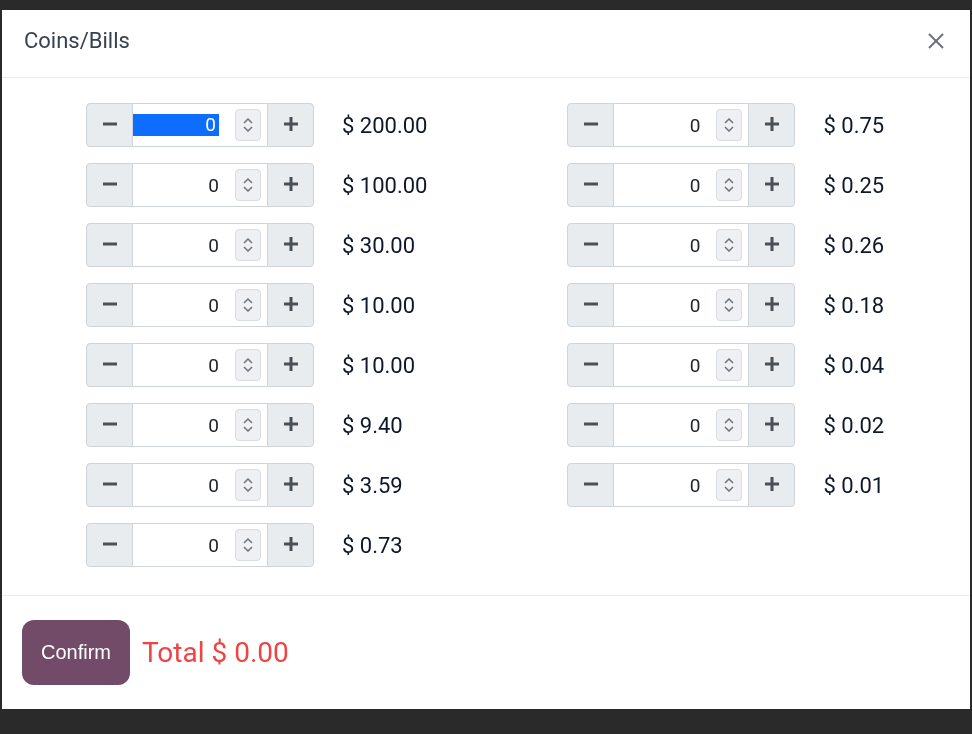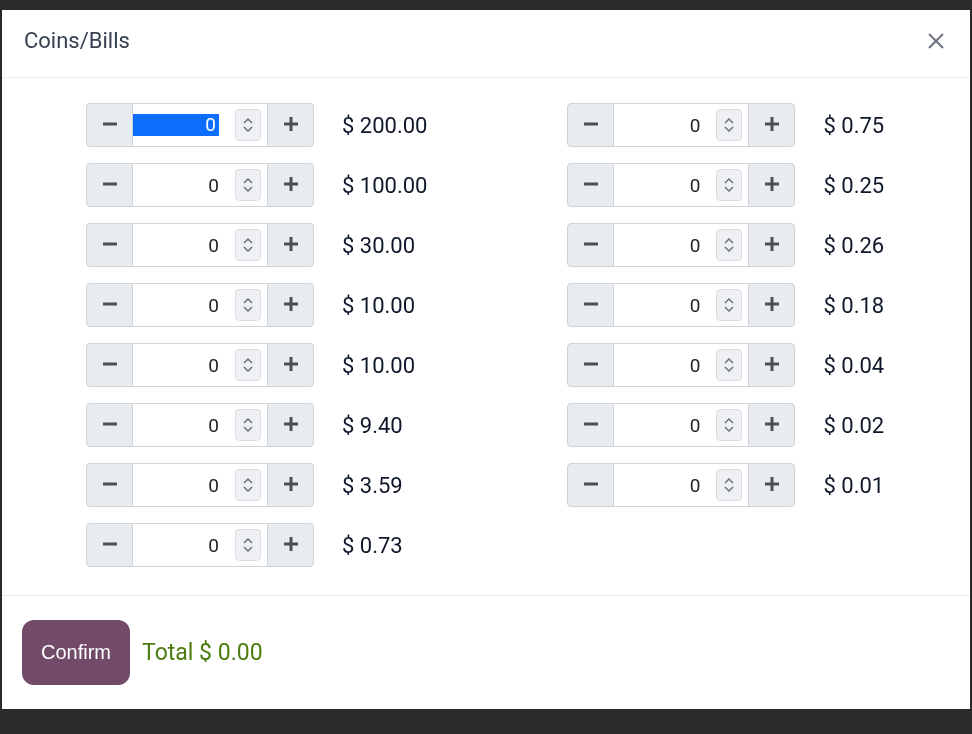--- a/index.html
+++ b/index.html
@@ -131,22 +131,22 @@
     .confirm-button {
       background: #714B67;
       color: #fff;
       border: none;
       font-size: 20px;
       padding: 21px 19px;
       border-radius: 12px;
       cursor: pointer;
     }
     .total-text {
-      font-size: 23px;
-      color: #4d7c0f;
+      font-size: 28px;
+      color: #ef4444;
     }
   </style>
 </head>
 <body>
 
 <div class="modal">
   <div class="modal-header">
     <div class="modal-title">Coins/Bills</div>
     <button class="close-button">
       <svg viewBox="0 0 24 24" fill="none" stroke="currentColor">

